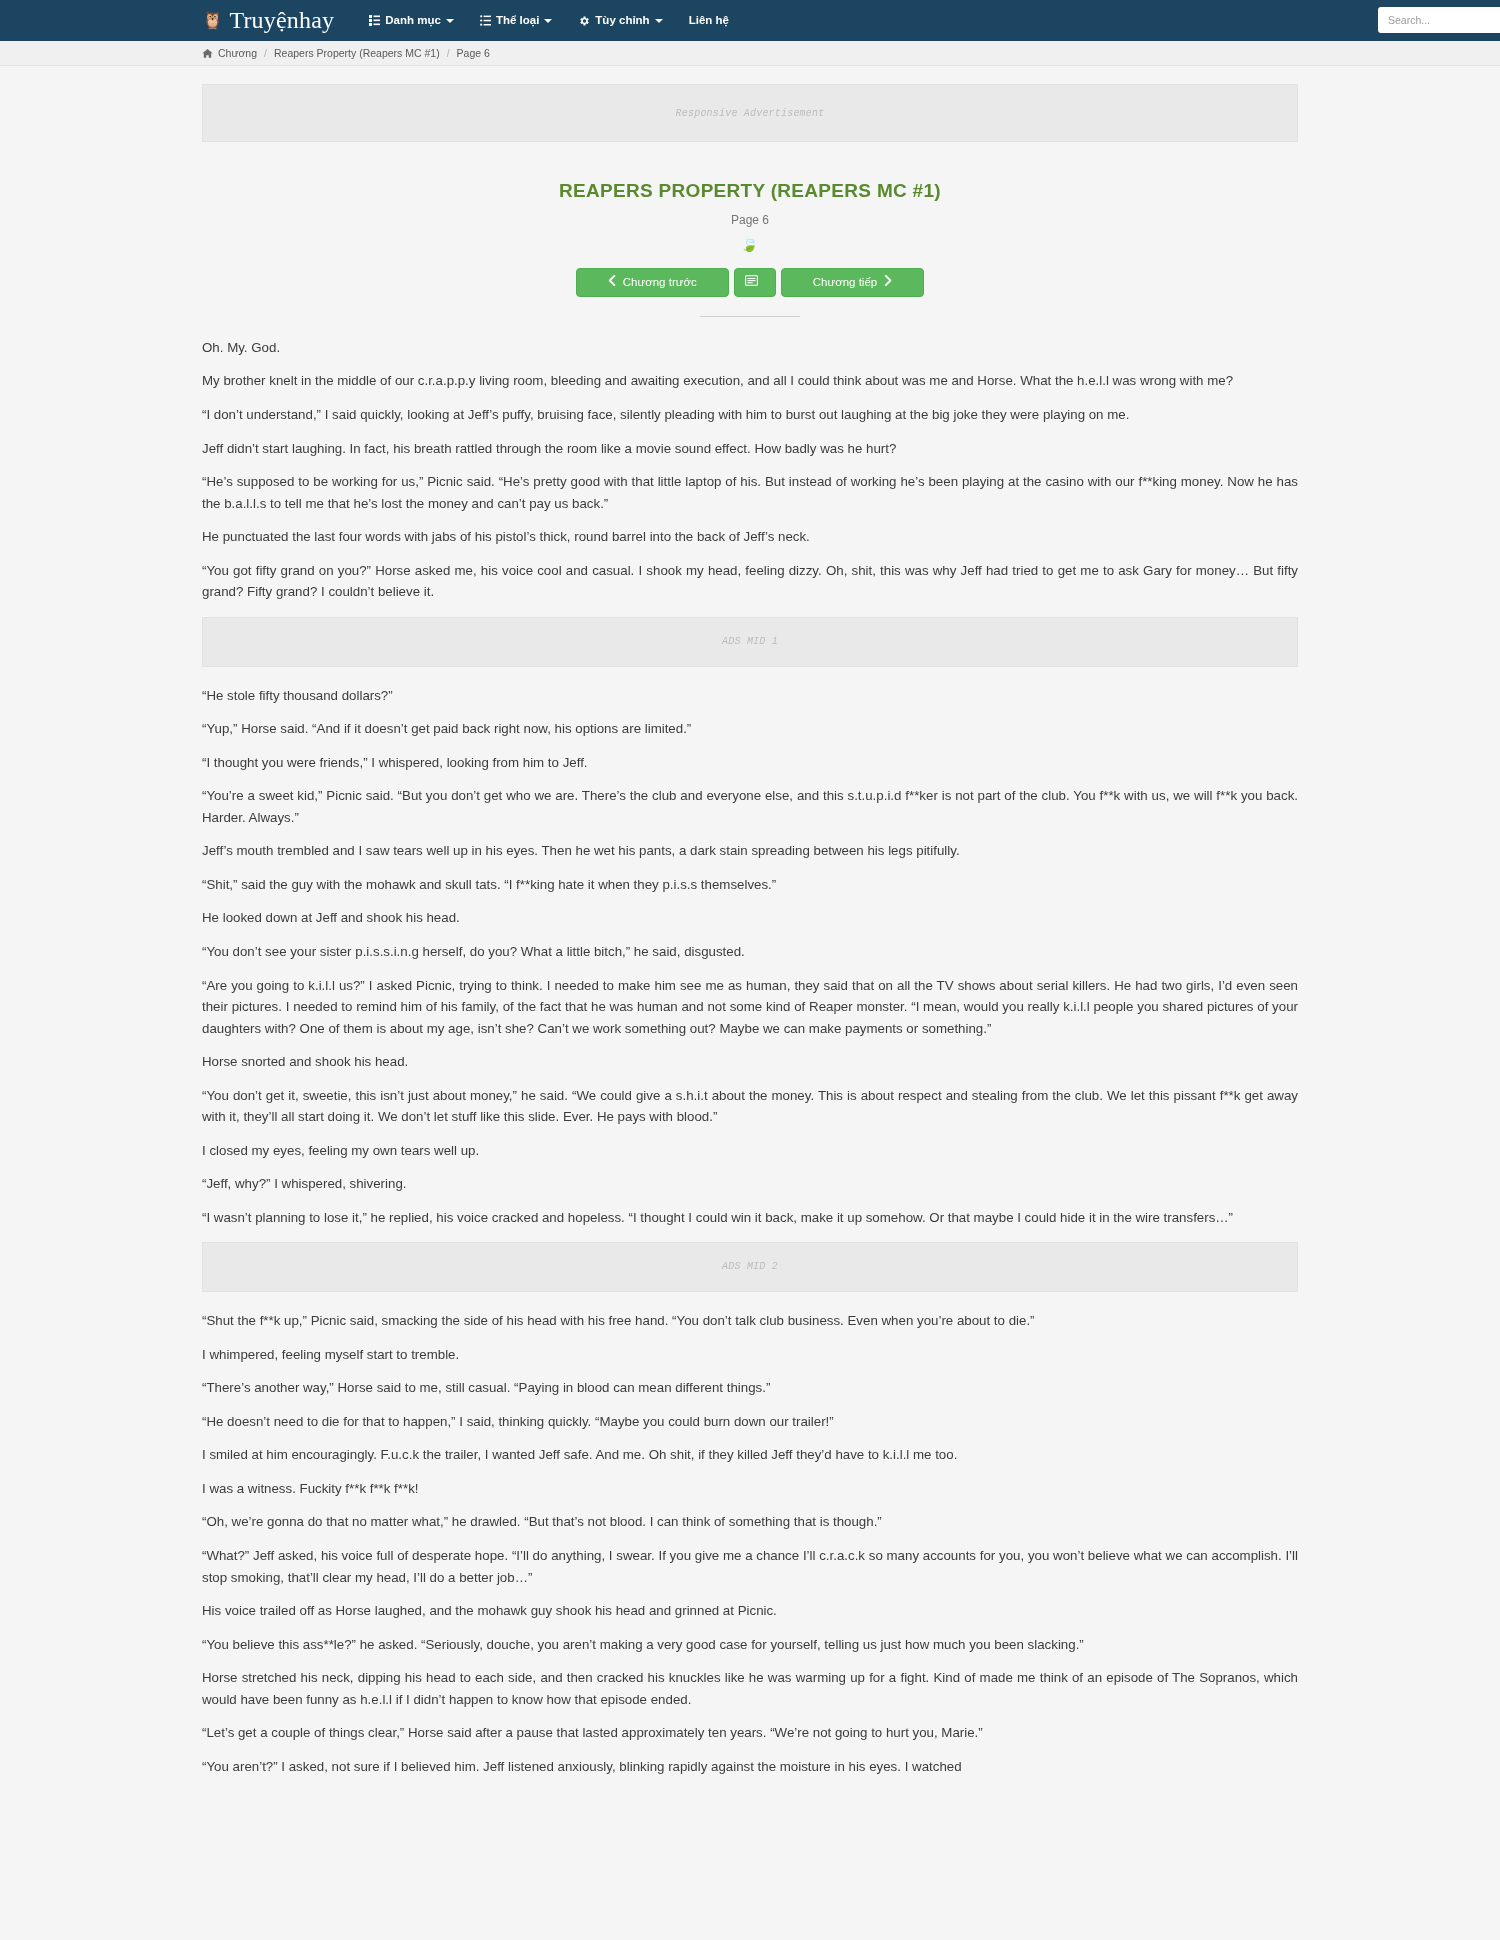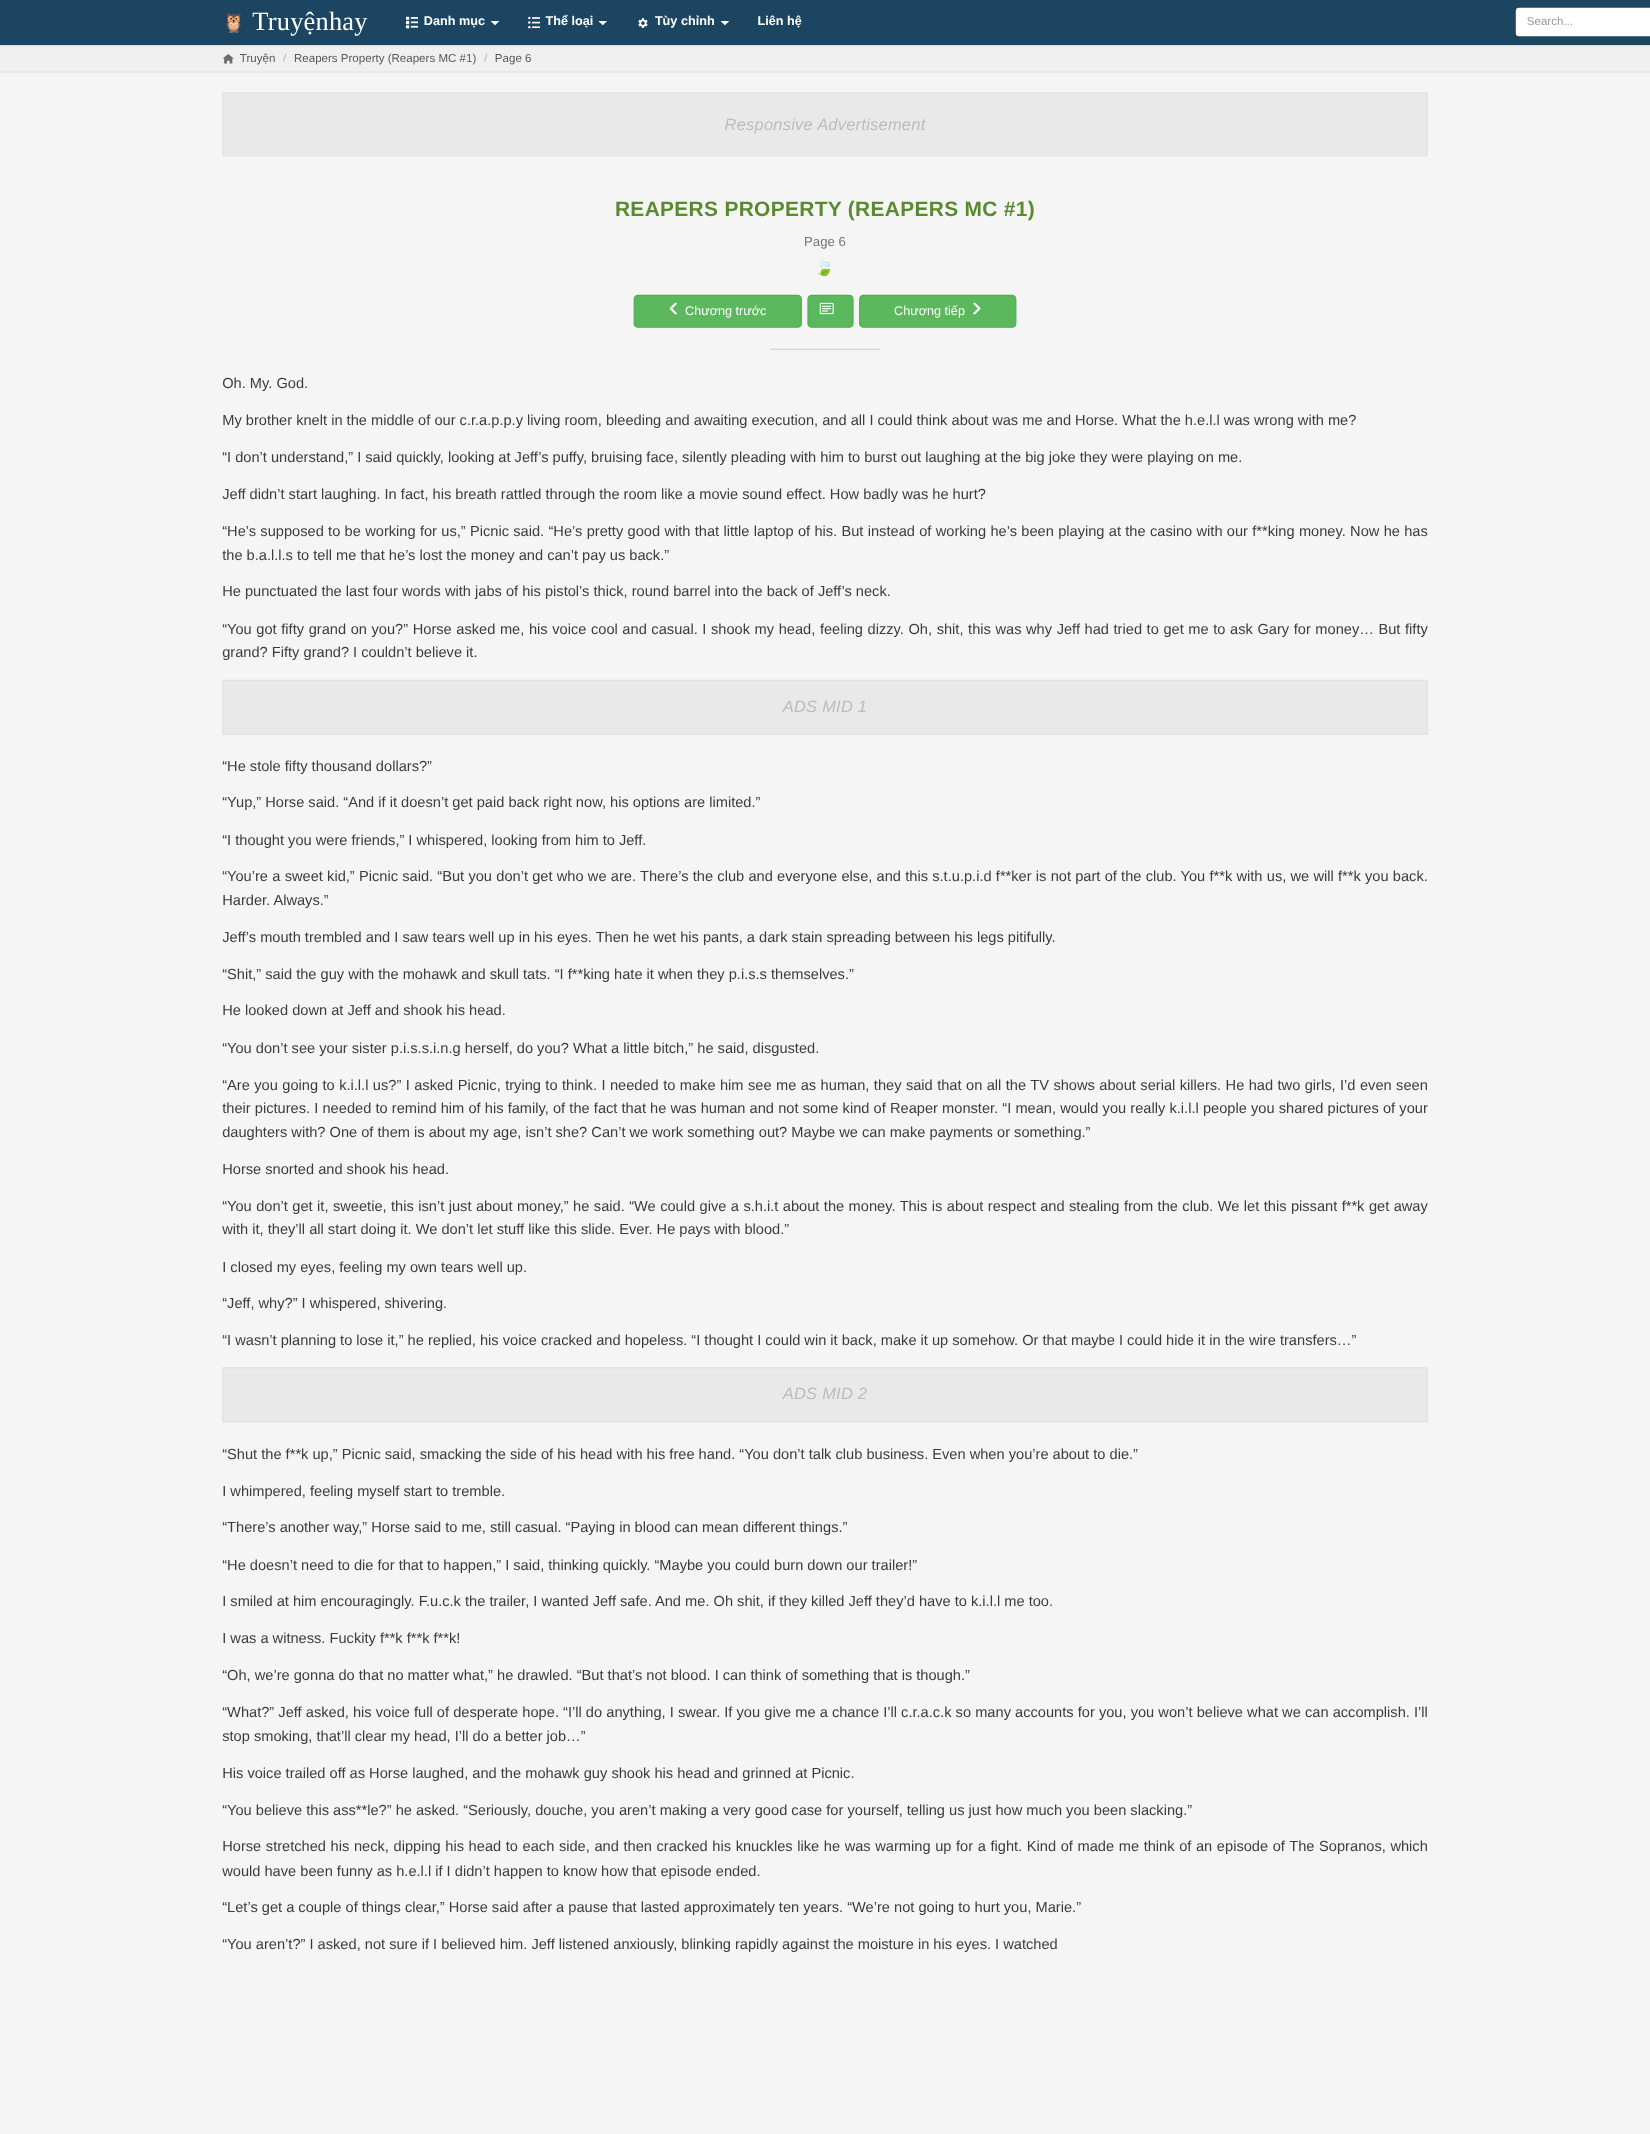--- a/index.html
+++ b/index.html
@@ -128,22 +128,23 @@
     border: 1px solid #e2e2e2;
     height: 58px;
     display: flex;
     align-items: center;
     justify-content: center;
     margin-top: 18px;
   }
   .ad-label {
     color: #bcbcbc;
     font-style: italic;
-    font-size: 15px;
+    font-size: 10px;
     letter-spacing: .2px;
+    font-family: Liberation Mono, monospace;
   }
 
   .chapter-title {
     text-align: center;
     color: #5a8a2f;
     font-size: 19px;
     font-weight: bold;
     letter-spacing: .3px;
     margin: 38px 0 0 0;
     cursor: pointer;
@@ -281,21 +282,21 @@
   </div>
 </div>
 
 <div class="breadcrumb-bar">
   <div class="breadcrumb">
     <span class="bc-home">
       <svg width="11" height="11" viewBox="0 0 16 16" fill="#6b6b6b">
           <path d="M8 1.5 0.6 7.6h2V14h3.6v-3.6h3.6V14h3.6V7.6h2z"></path>
         </svg>
     </span>
-    <span class="bc-item">Truyện</span>
+    <span class="bc-item">Chương</span>
     <span class="bc-sep">/</span>
     <span class="bc-item">Reapers Property (Reapers MC #1)</span>
     <span class="bc-sep">/</span>
     <span class="bc-item plain">Page 6</span>
   </div>
 </div>
 
 <div class="page">
 
   <div class="ad-box">

